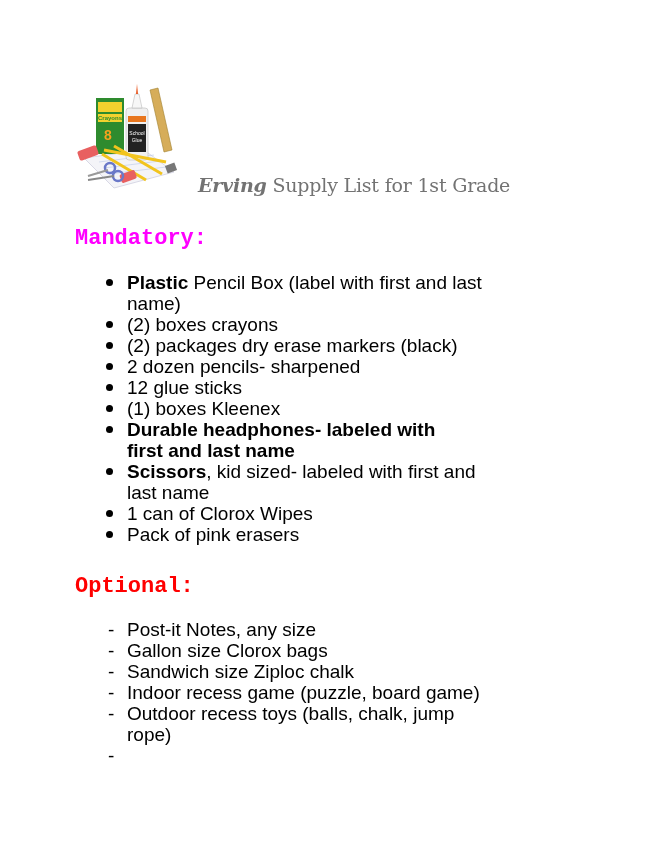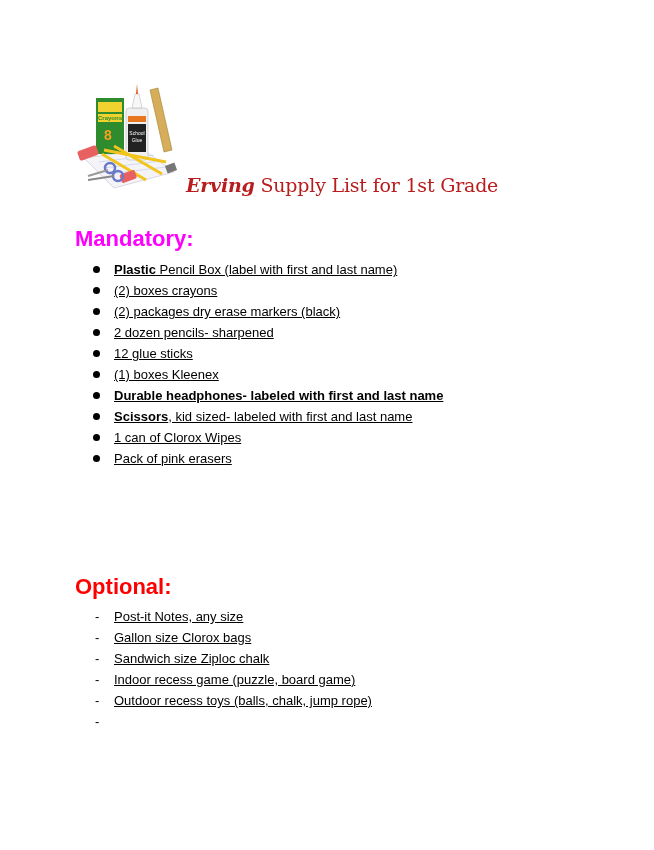--- a/index.html
+++ b/index.html
@@ -1,27 +1,27 @@
 <!DOCTYPE html>
 <html><head>
   <meta charset="utf-8">
   <style>
     html, body { margin: 0; padding: 0; background: #ffffff; }
     body { width: 654px; height: 850px; position: relative; overflow: hidden; font-family: "Liberation Sans", sans-serif; color: #000; }
 
     .clipart { position: absolute; left: 74px; top: 80px; width: 112px; height: 110px; }
 
-    .title { position: absolute; left: 186px; top: 174px; font-family: "DejaVu Serif", "Liberation Serif", serif; font-size: 19px; color: #b91c1c; white-space: nowrap; letter-spacing: -0.2px; }
+    .title { position: absolute; left: 198px; top: 174px; font-family: "DejaVu Serif", "Liberation Serif", serif; font-size: 19px; color: #737373; white-space: nowrap; letter-spacing: -0.2px; }
     .title .bold { font-weight: bold; font-style: italic; }
 
-    .heading { position: absolute; left: 75px; font-family: Liberation Sans, sans-serif; font-weight: bold; font-size: 22px; white-space: nowrap; }
+    .heading { position: absolute; left: 75px; font-family: Liberation Mono, monospace; font-weight: bold; font-size: 22px; white-space: nowrap; }
     .heading.mandatory { top: 226px; color: #ff00ff; }
     .heading.optional { top: 574px; color: #ff0000; }
 
-    ul.list { position: absolute; left: 90px; margin: 3px; padding: 0; list-style: none; font-size: 13px; line-height: 21px; width: 380px; text-decoration: underline; }
+    ul.list { position: absolute; left: 90px; margin: 16px; padding: 0; list-style: none; font-size: 19px; line-height: 21px; width: 380px; }
     ul.mandatory-list { top: 256px; }
     ul.optional-list { top: 603px; }
     ul.list li { position: relative; padding-left: 21px; }
     ul.mandatory-list li .marker { position: absolute; left: 0; top: 7px; width: 7px; height: 7px; border-radius: 50%; background: #000; }
     ul.optional-list li .marker { position: absolute; left: 2px; top: 0; }
     .b { font-weight: bold; }
   </style>
 </head>
 <body>
 

